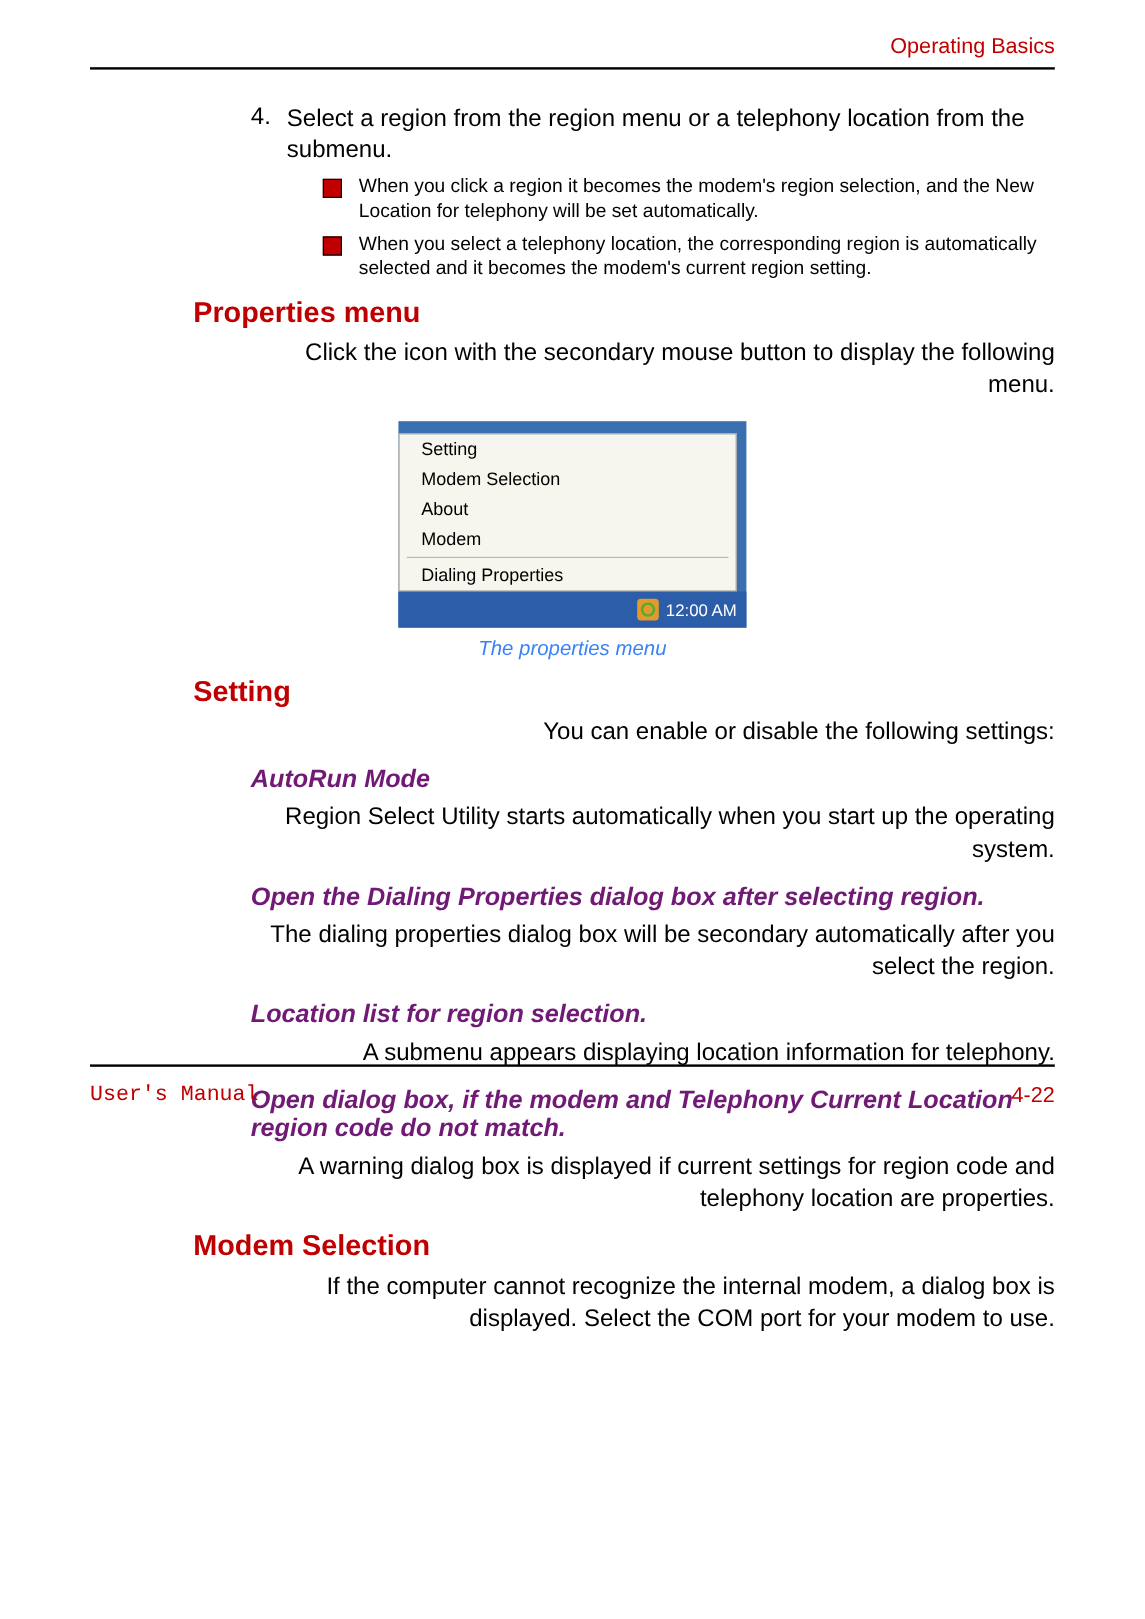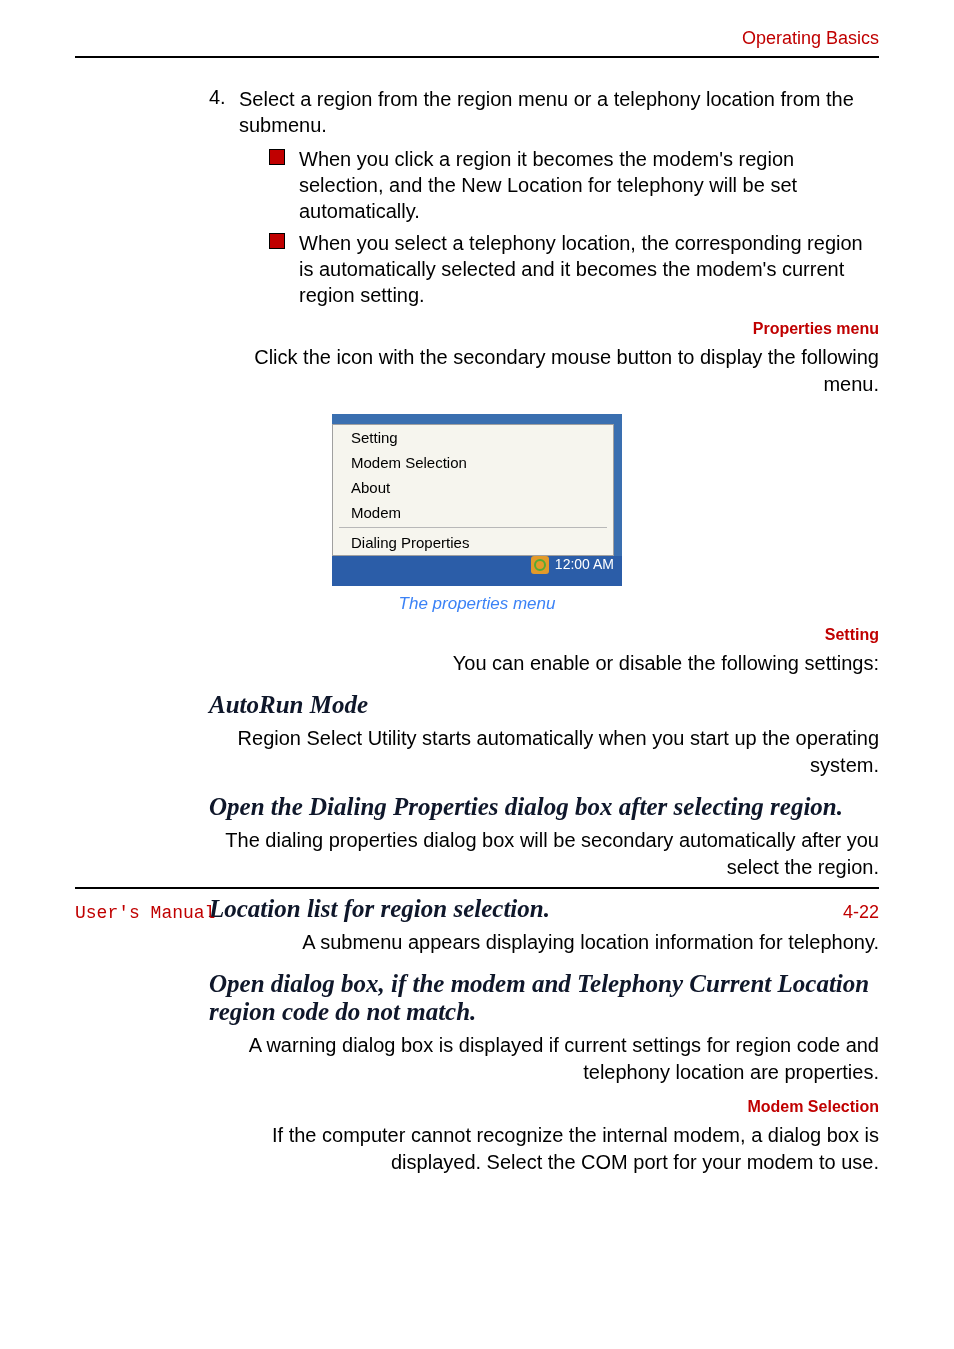--- a/index.html
+++ b/index.html
@@ -10,31 +10,31 @@
   .rule-top { top: 56px; }
   .rule-bottom { bottom: 62px; }
   .footer-left { position: absolute; bottom: 28px; left: 75px; color: #c00000; font-size: 18px; font-family: Liberation Mono, monospace; }
   .footer-right { position: absolute; bottom: 28px; right: 75px; color: #c00000; font-size: 18px; }
   .content { position: absolute; top: 82px; left: 75px; right: 75px; }
   .ol-item { display: flex; margin: 4px 0 8px 134px; }
   .ol-num { width: 30px; font-size: 20px; flex-shrink: 0; }
   .ol-text { font-size: 20px; line-height: 1.3; }
   .bullet-item { display: flex; margin: 6px 0 6px 194px; }
   .square { width: 16px; height: 16px; background: #c00000; border: 1px solid #000; margin: 3px 14px 0 0; flex-shrink: 0; }
-  .bullet-text { font-size: 20px; line-height: 1.3; }
-  .h2 { color: #c00000; font-weight: bold; font-size: 16px; margin: 12px 0 6px 86px; font-family: Arial, sans-serif; text-align: right; }
+  .bullet-text { font-size: 16px; line-height: 1.3; }
+  .h2 { color: #c00000; font-weight: bold; font-size: 24px; margin: 12px 0 6px 86px; font-family: Arial, sans-serif; }
   .body { font-size: 20px; line-height: 1.35; margin: 6px 0 6px 134px; text-align: right; }
-  .h3 { color: #0f172a; font-style: italic; font-weight: bold; font-size: 25px; margin: 14px 0 4px 134px; font-family: Liberation Serif, serif; }
+  .h3 { color: #701a75; font-style: italic; font-weight: bold; font-size: 21px; margin: 14px 0 4px 134px; }
   .caption { color: #3b82f6; font-style: italic; font-size: 17px; text-align: center; margin: 8px 0 12px 0; }
   .figure-wrap { margin: 16px 0 2px 0; text-align: center; }
   .menu-shot { display: inline-block; width: 290px; background: #3a6fb0; padding: 10px 0 0 0; }
   .menu-box { background: #f6f5ee; border: 1px solid #a0a0a0; margin: 0 8px 0 0; }
   .menu-item { font-family: Tahoma, Arial, sans-serif; font-size: 15px; text-align: left; padding: 4px 12px 4px 18px; }
   .menu-sep { border-top: 1px solid #b8b8b8; margin: 2px 6px; }
-  .taskbar { background: #2b5da8; height: 30px; display: flex; justify-content: flex-end; padding-right: 8px; }
+  .taskbar { background: #2b5da8; height: 30px; display: flex; align-items: center; justify-content: flex-end; padding-right: 8px; }
   .tray-icon { width: 18px; height: 18px; background: #e29a2a; border-radius: 3px; margin-right: 6px; position: relative; }
   .tray-icon::after { content: ""; position: absolute; left: 3px; top: 3px; width: 8px; height: 8px; border: 2px solid #5a3; border-radius: 50%; }
   .clock { color: #fff; font-family: Tahoma, Arial, sans-serif; font-size: 14px; }
 </style>
 </head>
 <body>
 
 <div class="page">
   <div class="header-right">Operating Basics</div>
   <hr class="rule rule-top">

